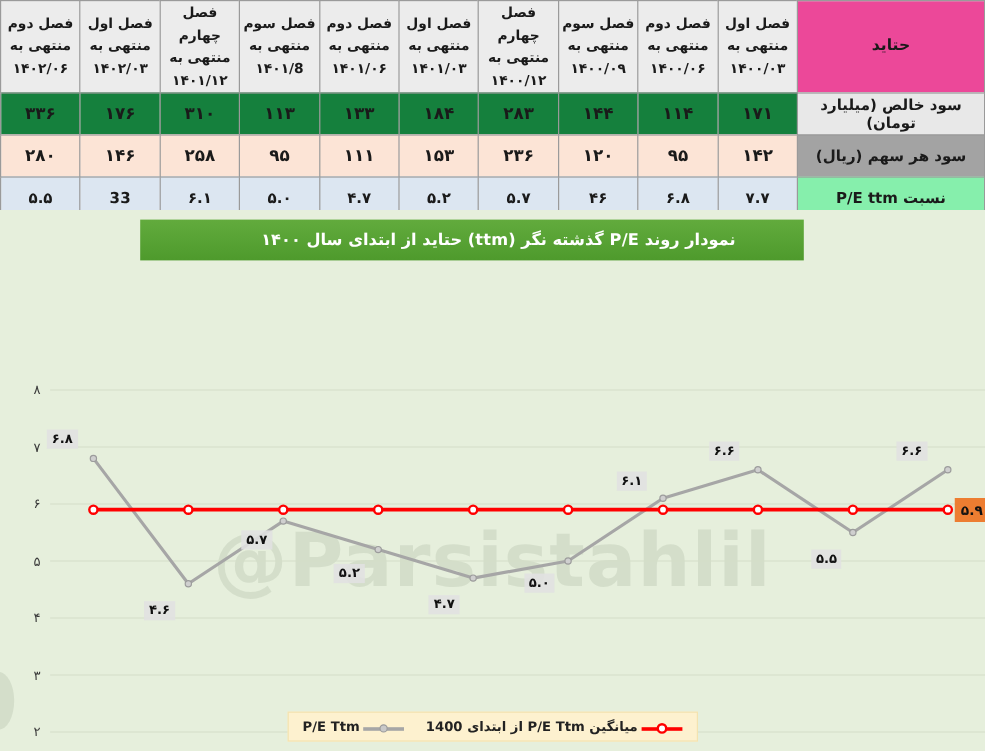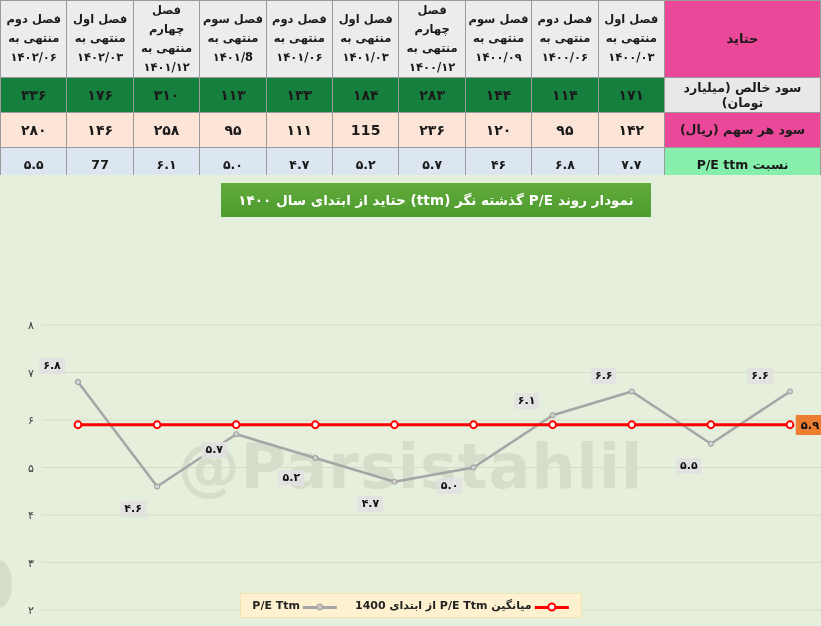--- a/index.html
+++ b/index.html
@@ -53,53 +53,54 @@
   .row-label {
     background: #e8e8e8;
     font-size: 12.5px;
     text-align: center;
     height: 34px;
     padding: 0 4px;
   }
   .row-green td { background: #15803d; }
   .row-green td.row-label { background: #e8e8e8; margin-top: 17px; }
   .row-peach td { background: #fce4d6; }
-  .row-peach td.row-label { background: #ec4899; }
+  .row-peach td.row-label { background: #a3a3a3; }
   .row-blue td { background: #dce6f1; }
   .row-blue td.row-label { background: #86efac; }
   .num {
     font-size: 14px;
     height: 34px;
     letter-spacing: .3px;
   }
   .num.small { font-size: 12.5px; font-weight: bold; }
 
   
   .chart-area {
     position: relative;
     width: 821px;
     height: 451px;
     background: #e6efdc;
     overflow: hidden;
   }
   .chart-title-band {
     position: absolute;
-    right: 170px;
+    right: 151px;
     top: 8px;
-    width: 430px;
+    width: 509px;
     height: 34px;
     background: #4f9b2e;
     background: linear-gradient(#62ab3d,#4e9a2c);
     color: #ffffff;
     font-size: 13.5px;
     font-weight: bold;
     display: flex;
     align-items: center;
     justify-content: center;
     letter-spacing: .2px;
+    padding-left: 44px;
   }
   .watermark {
     position: absolute;
     left: 0; right: 0;
     top: 255px;
     text-align: center;
     font-size: 62px;
     font-weight: bold;
     color: rgba(150,165,140,0.22);
     font-family: "DejaVu Sans", sans-serif;
@@ -277,38 +278,38 @@
         <td class="num">۳۱۰</td>
         <td class="num">۱۷۶</td>
         <td class="num">۳۳۶</td>
       </tr>
       <tr class="row-peach">
         <td class="row-label">سود هر سهم (ریال)</td>
         <td class="num">۱۴۲</td>
         <td class="num">۹۵</td>
         <td class="num">۱۲۰</td>
         <td class="num">۲۳۶</td>
-        <td class="num">115</td>
+        <td class="num">۱۵۳</td>
         <td class="num">۱۱۱</td>
         <td class="num">۹۵</td>
         <td class="num">۲۵۸</td>
         <td class="num">۱۴۶</td>
         <td class="num">۲۸۰</td>
       </tr>
       <tr class="row-blue">
         <td class="row-label">نسبت P/E ttm</td>
         <td class="num small">۷.۷</td>
         <td class="num small">۶.۸</td>
         <td class="num small">۴۶</td>
         <td class="num small">۵.۷</td>
         <td class="num small">۵.۲</td>
         <td class="num small">۴.۷</td>
         <td class="num small">۵.۰</td>
         <td class="num small">۶.۱</td>
-        <td class="num small">77</td>
+        <td class="num small">33</td>
         <td class="num small">۵.۵</td>
       </tr>
     </tbody>
   </table>
 </div>
 
 <div class="chart-area">
 
   <div class="chart-title-band">نمودار روند P/E گذشته نگر (ttm)  حتاید از ابتدای سال ۱۴۰۰</div>
 

